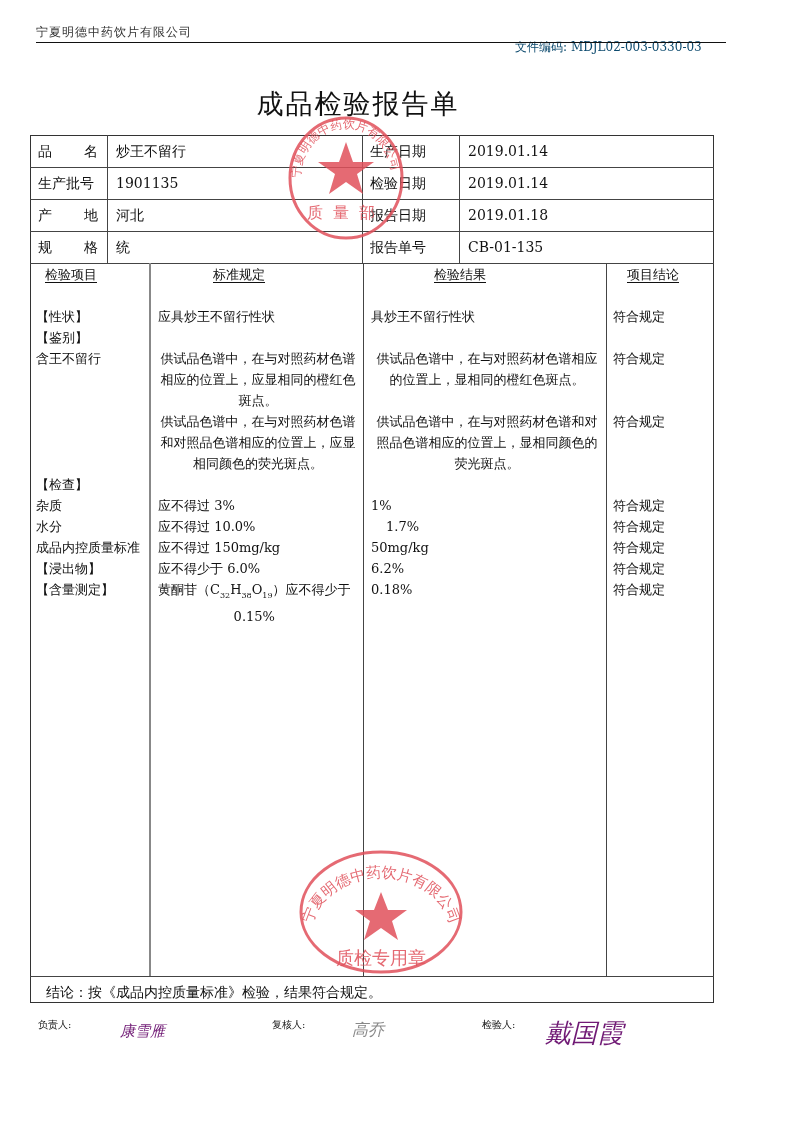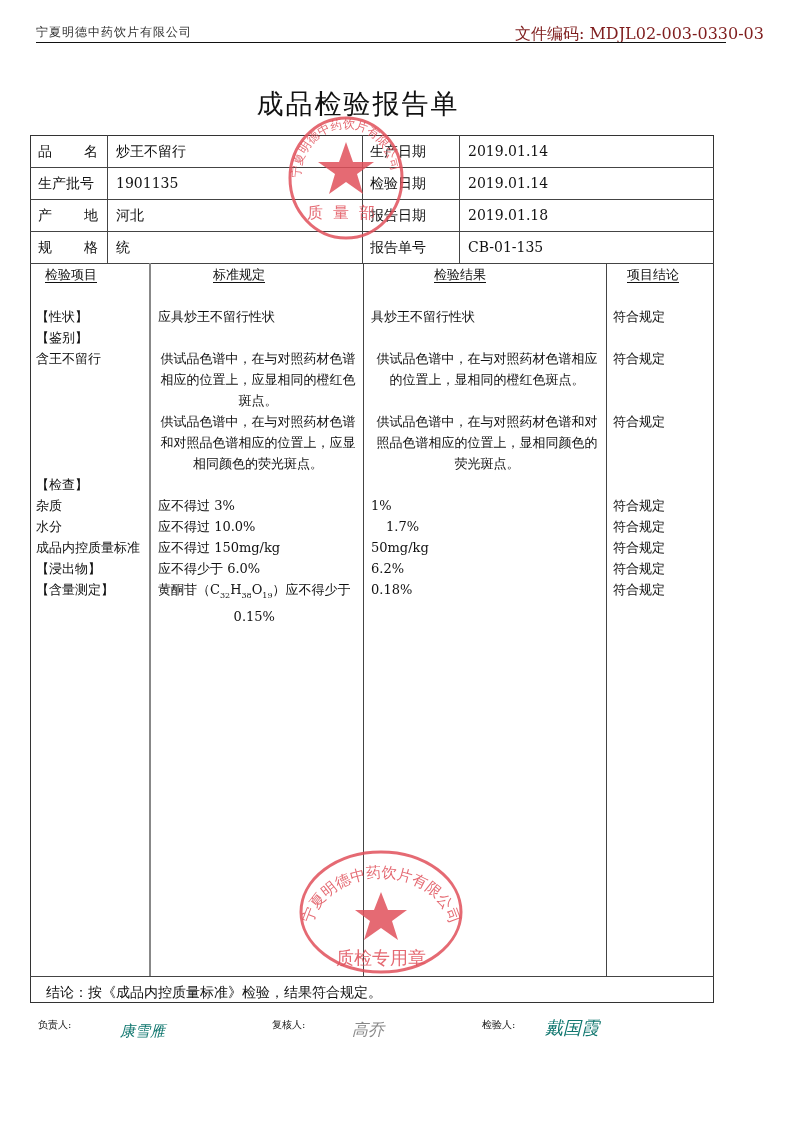--- a/index.html
+++ b/index.html
@@ -1,19 +1,19 @@
 <!DOCTYPE html>
 <html><head>
 <meta charset="utf-8">
 <style>
   html, body { margin: 0; padding: 0; background: #ffffff; }
   body { width: 800px; height: 1131px; position: relative; overflow: hidden;
          font-family: "DejaVu Serif", "Liberation Serif", serif; color: #111; }
   .hdr-left { position: absolute; left: 36px; top: 24px; font-size: 12px; color: #333; letter-spacing: 1px; }
-  .hdr-right { position: absolute; left: 515px; top: 24px; font-size: 16px; color: #7f1d1d; }
+  .hdr-right { position: absolute; left: 515px; top: 39px; font-size: 12px; color: #0c4a6e; }
   .hdr-rule { position: absolute; left: 36px; top: 42px; width: 690px; height: 0; border-top: 1.5px solid #111; }
   .title { position: absolute; left: 0; width: 716px; top: 86px; text-align: center;
            font-size: 27px; font-family: "DejaVu Sans", "Liberation Sans", sans-serif; letter-spacing: 2px; color:#111; }
 
   .frame { position: absolute; left: 30px; top: 135px; width: 684px; height: 868px;
            border: 1px solid #333; box-sizing: border-box; }
   .hl { position: absolute; height: 0; border-top: 1px solid #444; }
   .vl { position: absolute; width: 0; border-left: 1px solid #444; }
   .vl.grey { border-left: 2px solid #888; }
 
@@ -21,21 +21,21 @@
   .lbl-spread { display: flex; justify-content: space-between; width: 60px; }
   .mono { font-family: "DejaVu Serif", "Liberation Serif", serif; }
 
   .colhead { position: absolute; top: 266px; font-size: 13px; text-decoration: underline; text-underline-offset: 3px; }
   .txt { position: absolute; font-size: 13px; line-height: 21px; text-align: center; }
   .txt.wrap { white-space: normal; }
   sub { font-size: 8px; }
 
   .concl { position: absolute; left: 46px; top: 984px; font-size: 14px; }
   .sigs { position: absolute; top: 1018px; font-size: 10px; }
-  .sig-hand { position: absolute; font-family: "DejaVu Serif", serif; color: #0f766e; font-style: italic; }
+  .sig-hand { position: absolute; font-family: "DejaVu Serif", serif; color: #701a75; font-style: italic; }
 
   .stamp { position: absolute; pointer-events: none; }
 </style>
 </head>
 <body>
 
 <div class="hdr-left">宁夏明德中药饮片有限公司</div>
 <div class="hdr-right">
   <span>文件编码:</span>
   <span>MDJL02-003-0330-03</span>
@@ -149,21 +149,21 @@
 <div class="txt" style="left:371px;top:579px">0.18%</div>
 <div class="txt" style="left:613px;top:579px">符合规定</div>
 
 <div class="concl">结论：按《成品内控质量标准》检验，结果符合规定。</div>
 
 <div class="sigs" style="left:38px">负责人:</div>
 <div class="sig-hand" style="left:120px;top:1022px;font-size:15px">康雪雁</div>
 <div class="sigs" style="left:272px">复核人:</div>
 <div class="sig-hand" style="left:352px;top:1020px;font-size:16px;color:#888">高乔</div>
 <div class="sigs" style="left:482px">检验人:</div>
-<div class="sig-hand" style="left:545px;top:1016px;font-size:18px">戴国霞</div>
+<div class="sig-hand" style="left:545px;top:1016px;font-size:26px">戴国霞</div>
 
 <svg class="stamp" style="left:286px;top:112px" width="120" height="130" viewBox="0 0 120 130">
   <defs>
     <path id="arcTop" d="M 14 66 A 46 50 0 0 1 106 66"></path>
   </defs>
   <ellipse cx="60" cy="66" rx="56" ry="60" fill="none" stroke="#e0505a" stroke-width="3" opacity="0.85"></ellipse>
   <text font-size="12" fill="#e0505a" opacity="0.85" font-family="DejaVu Sans, sans-serif">
     <textPath href="#arcTop">宁夏明德中药饮片有限公司</textPath>
   </text>
   <polygon points="60,30 67,50 88,50 71,62 77,82 60,70 43,82 49,62 32,50 53,50" fill="#e0505a" opacity="0.85"></polygon>

